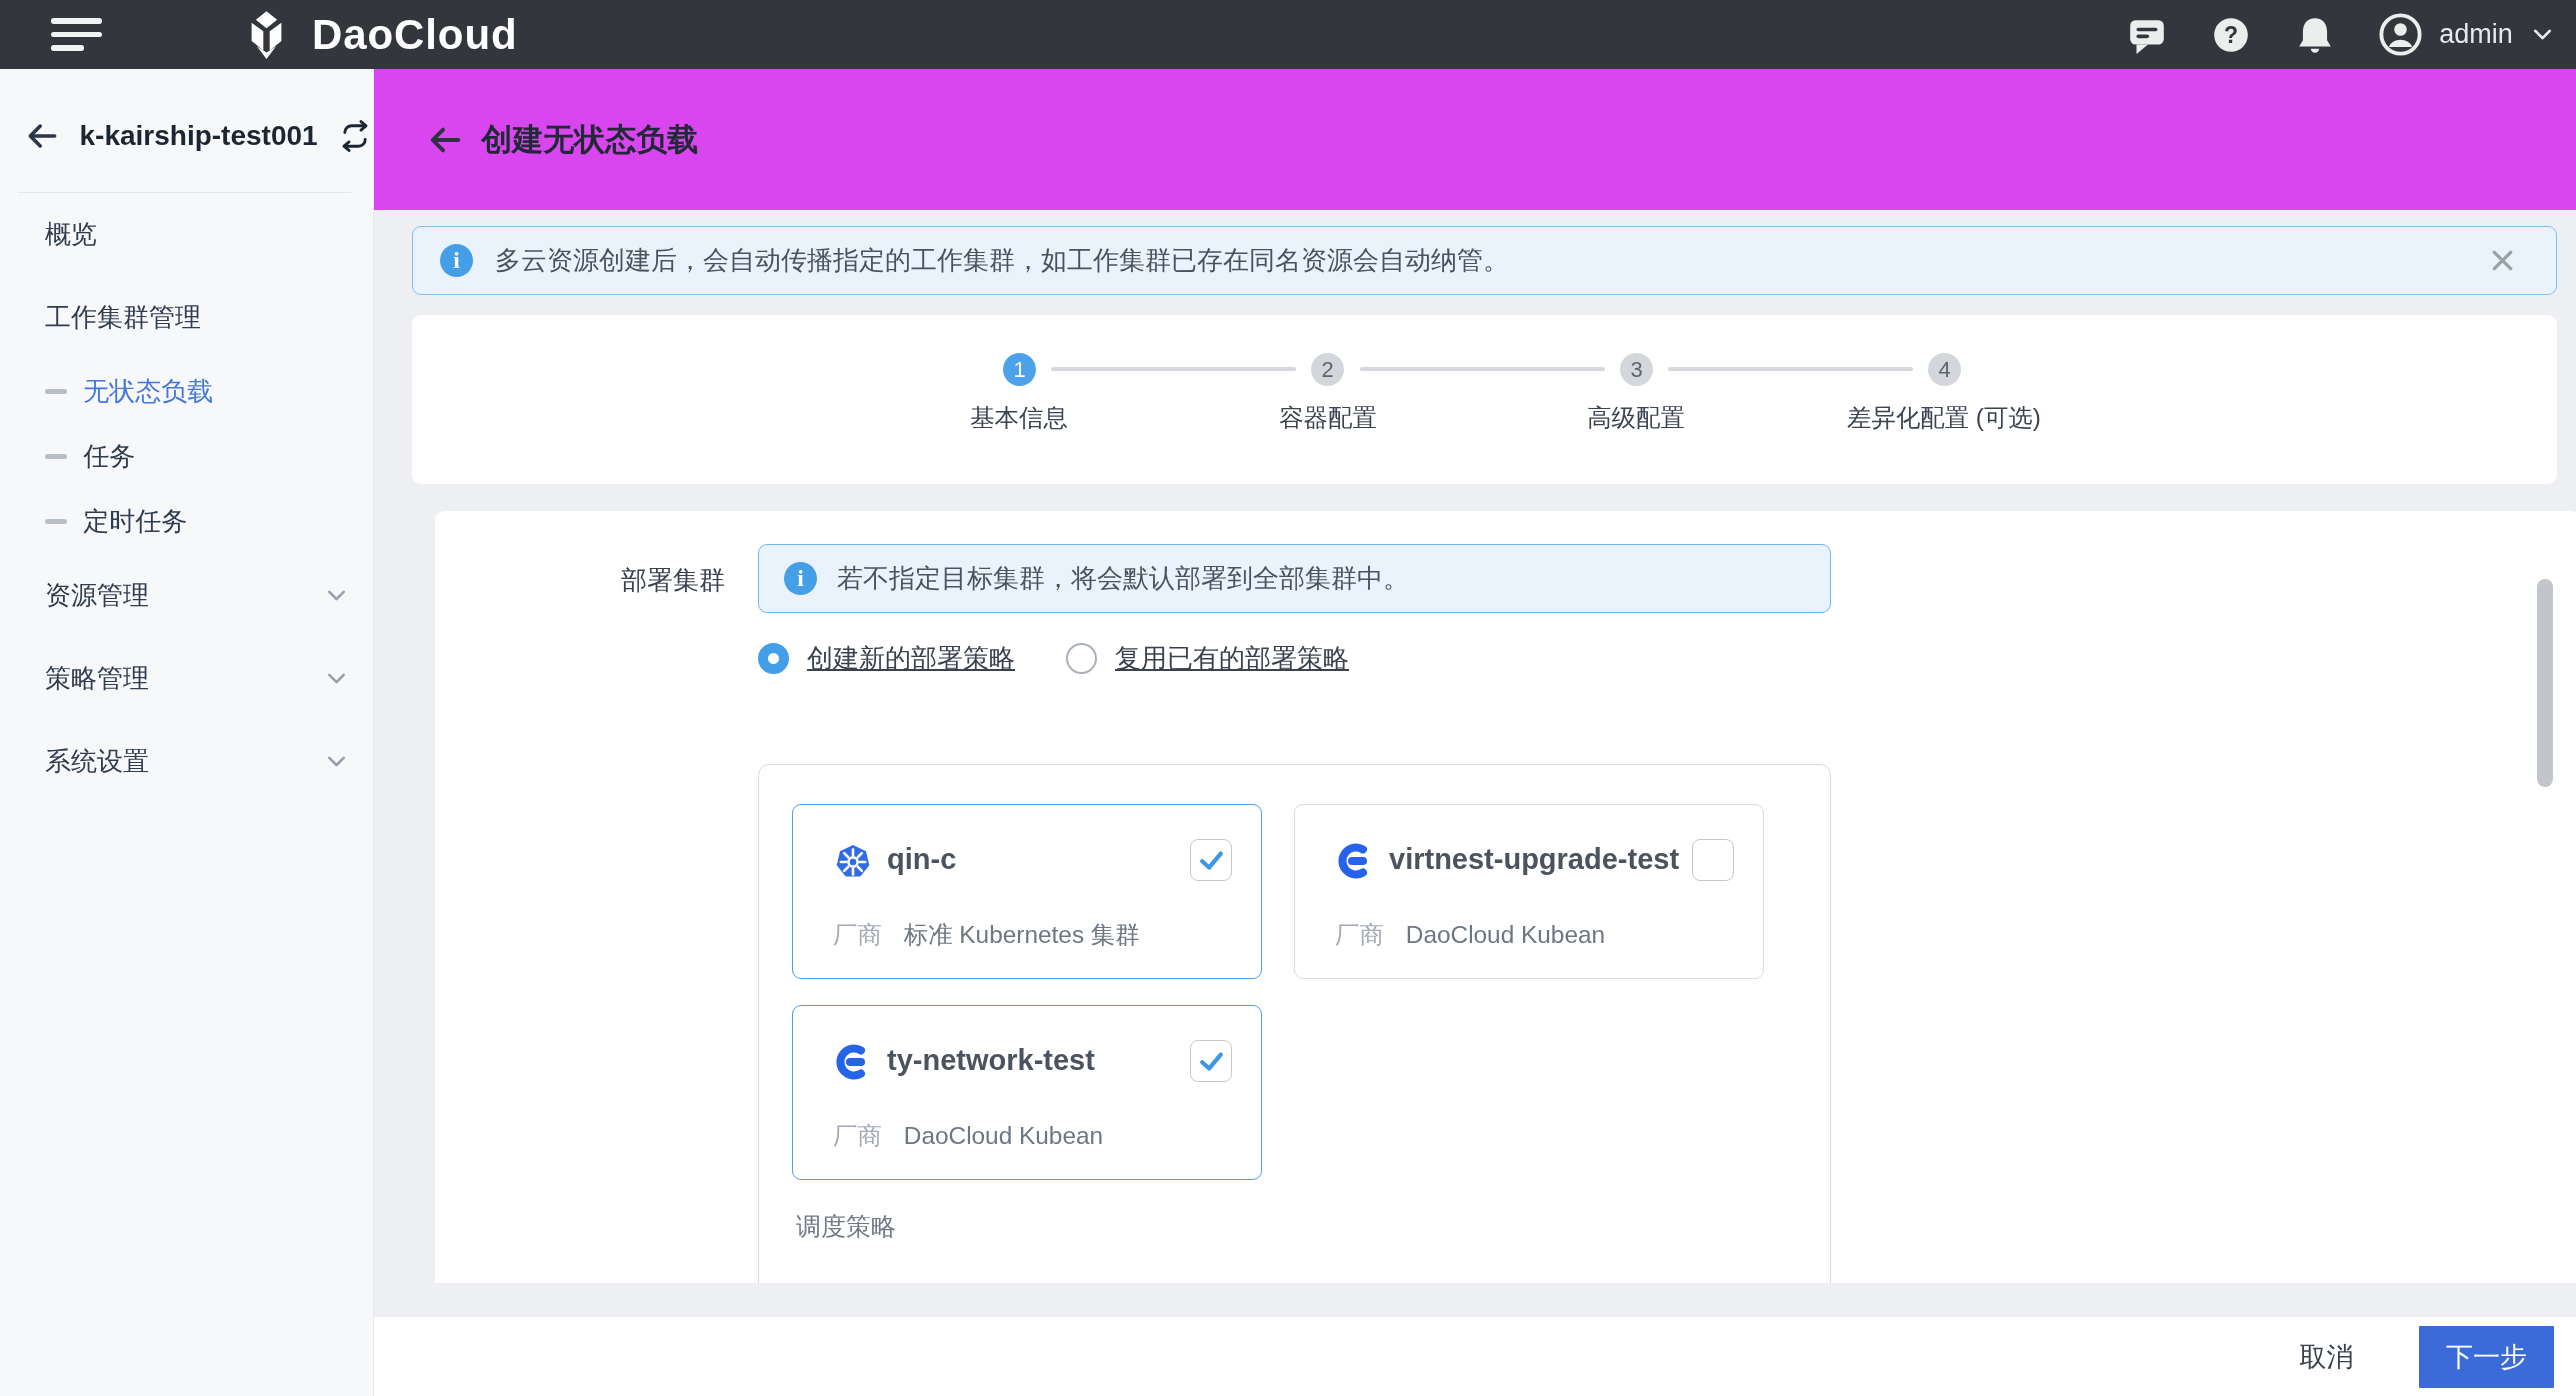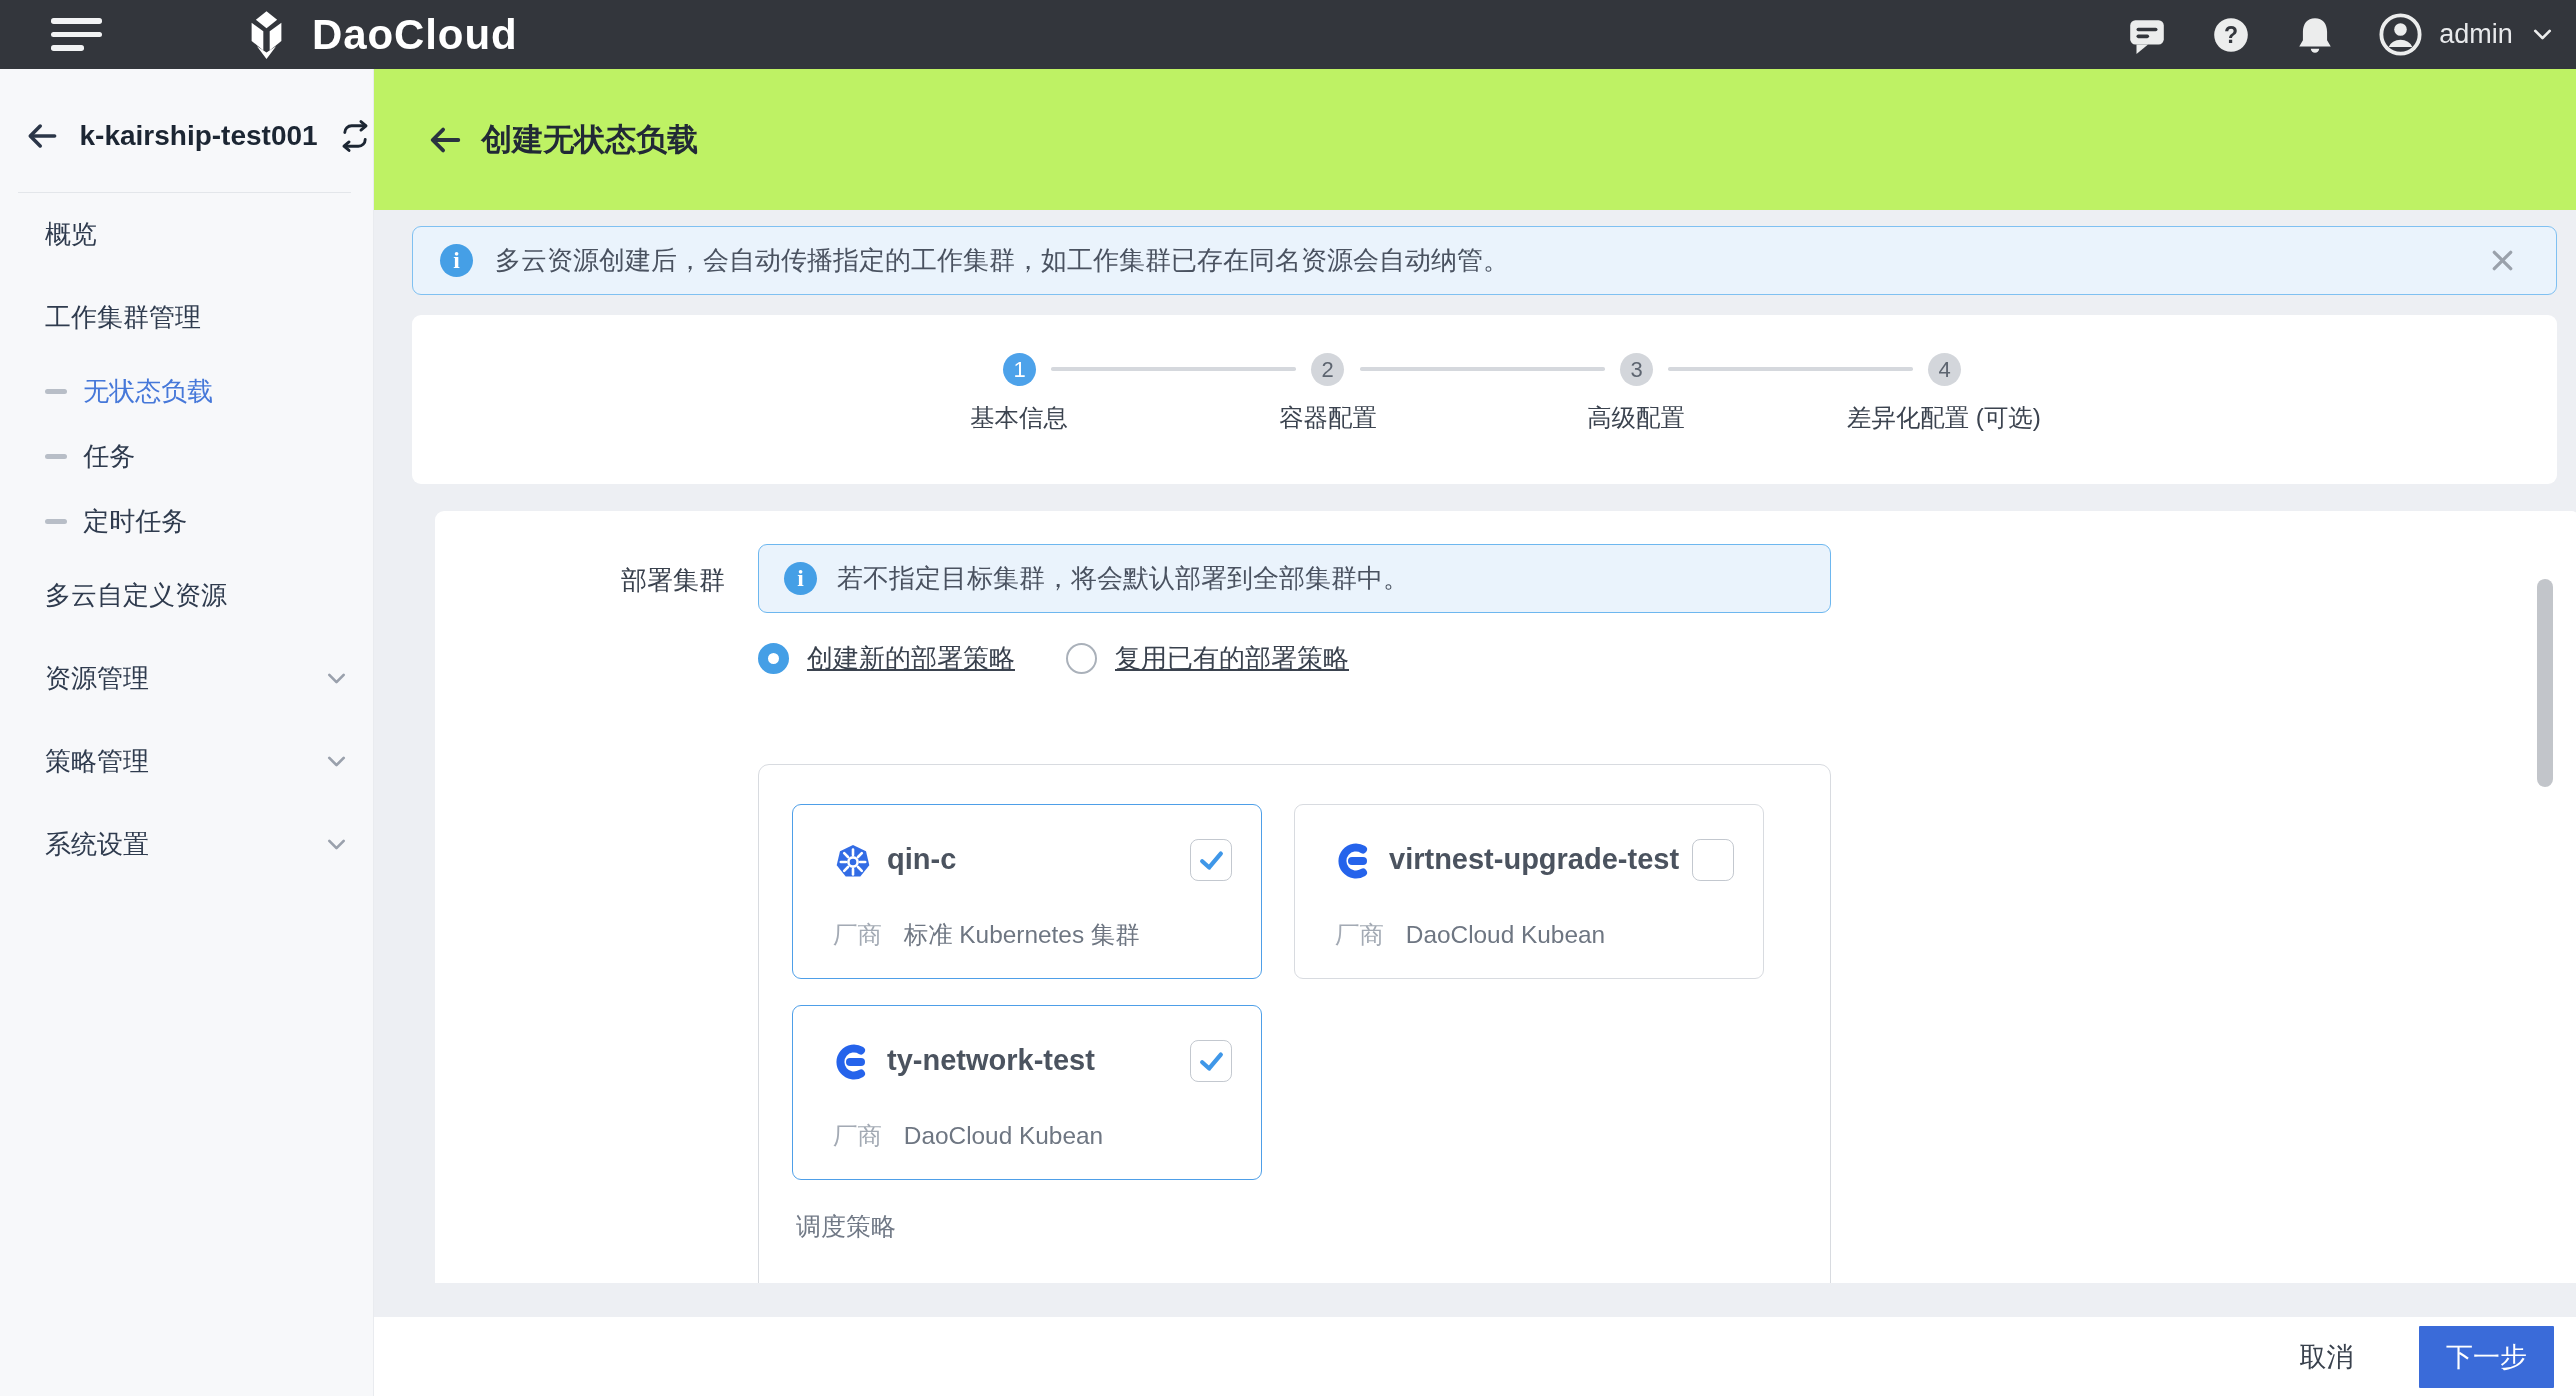--- a/index.html
+++ b/index.html
@@ -37,21 +37,21 @@
     font-size:26px; color:#2f3b4e; cursor:pointer; }
   .nav-item.child { height:65px; padding-left:45px; }
   .nav-item .dash { width:22px; height:4.5px; border-radius:2.7px; background:#b8bec7; margin-right:16.3px; flex:0 0 auto; }
   .nav-item.parent-active { background:#e9ecf2; color:#4678d9; }
   .nav-item.child-active { color:#4678d9; }
   .nav-item .grow { flex:1; }
   .nav-chevron { width:27px; height:27px; flex:0 0 auto; }
 
   
   .main-header { position:absolute; left:374px; top:69px; width:2202px; height:141px;
-    background:#bef264; display:flex; align-items:center; }
+    background:#d946ef; display:flex; align-items:center; }
   .mh-back { margin-left:51px; width:40px; height:40px; cursor:pointer; display:flex; align-items:center; justify-content:center; }
   .mh-title { margin-left:16.3px; font-size:31px; font-weight:bold; color:#212936; }
 
   
   .content { position:absolute; left:374px; top:210px; width:2202px; height:1107px; background:#edeff3; }
 
   .alert { position:absolute; left:38px; top:16.3px; width:2145px; height:69px;
     background:#eaf3fc; border:1.8px solid #7fc0f1; border-radius:9px;
     display:flex; align-items:center; padding:0 36px 0 27px; }
   .alert-text { margin-left:22px; font-size:26px; color:#4a5260; flex:1; }
@@ -203,23 +203,20 @@
     <span class="dash"></span>
     <span class="grow">无状态负载</span>
   </div>
   <div class="nav-item child">
     <span class="dash"></span>
     <span class="grow">任务</span>
   </div>
   <div class="nav-item child">
     <span class="dash"></span>
     <span class="grow">定时任务</span>
-  </div>
-  <div class="nav-item">
-    <span class="grow">多云自定义资源</span>
   </div>
   <div class="nav-item">
     <span class="grow">资源管理</span>
     <span class="nav-chevron">
       <svg width="27" height="27" viewBox="0 0 30 30" fill="none" stroke="#9aa1ac" stroke-width="3" stroke-linecap="round" stroke-linejoin="round">
         <polyline points="7,11 15,19 23,11"></polyline>
       </svg>
     </span>
   </div>
   <div class="nav-item">

